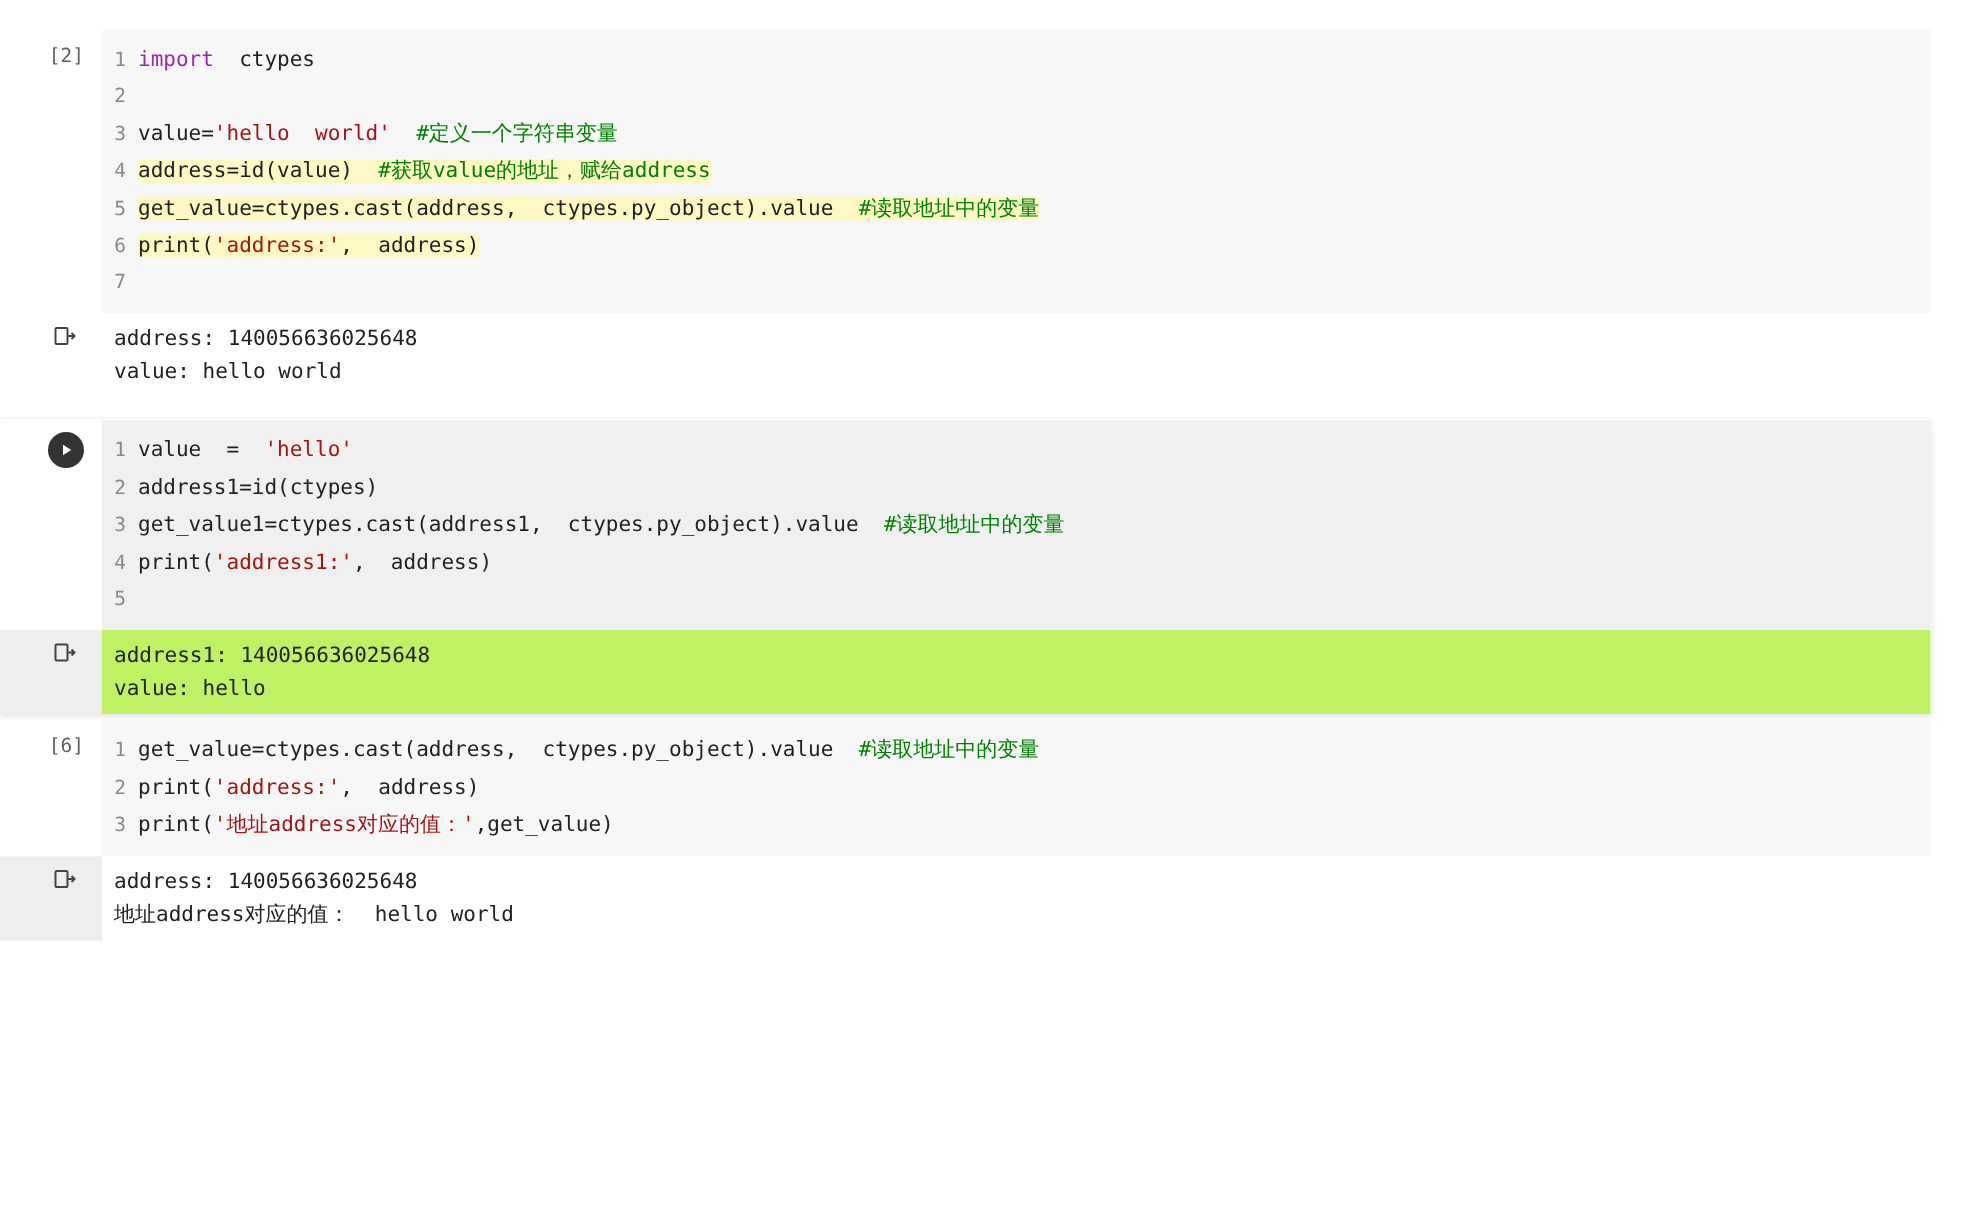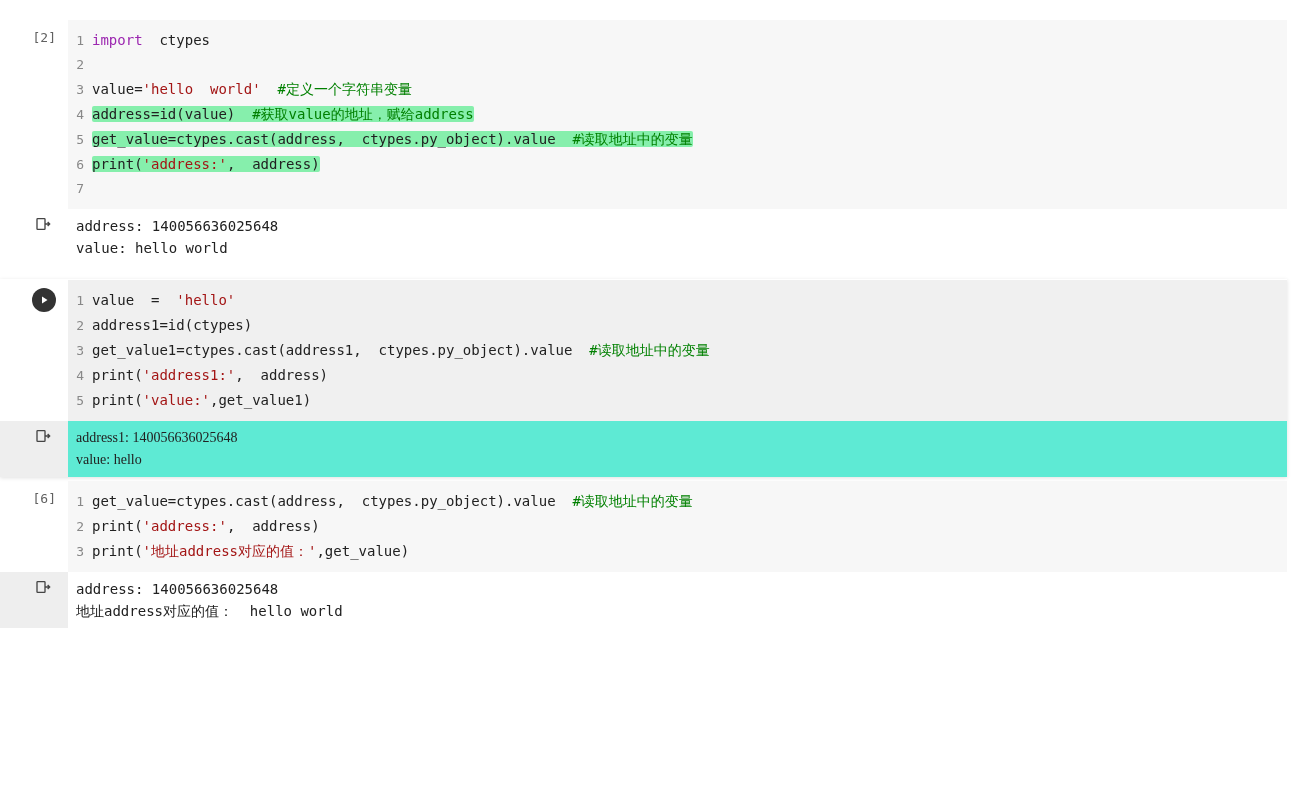--- a/index.html
+++ b/index.html
@@ -91,34 +91,34 @@
   }
   .output-gutter.plain { background: transparent; }
   .output-body {
     flex: 1;
     padding: 6px 8px;
     white-space: pre;
     font-family: Consolas, monospace;
     line-height: 22px;
   }
   .selected-wrap .output-gutter { background: #eeeeee; }
-  .selected-wrap .output-body { background: #5eead4; font-family: Liberation Serif, serif; }
+  .selected-wrap .output-body { background: #bef264; }
   .markdown {
     padding: 20px 20px 20px 24px;
     font-family: -apple-system, "Segoe UI", "Microsoft YaHei", sans-serif;
     font-size: 16px;
     line-height: 1.9;
     color: #212121;
   }
   
   .kw { color: #9c27b0; text-align: right; }     
   .str { color: #a31515; }
   .cmt { color: #008000; }
   .highlight {
-    background: #86efac;
+    background: #fef9c3;
     border-radius: 2px;
   }
   .spacer { height: 10px; }
   .cell-block { border-top: 1px solid transparent; }
   .cell-block.shadow {
     box-shadow: 0 1px 4px rgba(0,0,0,0.12);
     margin: 4px 0;
   }
 </style>
 </head>
@@ -162,21 +162,21 @@
           <svg width="12" height="12" viewBox="0 0 24 24">
               <path d="M8 5 L19 12 L8 19 Z"></path>
             </svg>
         </div>
       </div>
       <div class="input-area" id="cell1-lines" style="background:#f0f0f0;">
           <div class="code-line"><span class="lineno">1</span><span>value  =  <span class="str">'hello'</span></span></div>
           <div class="code-line"><span class="lineno">2</span><span>address1=id(ctypes)</span></div>
           <div class="code-line"><span class="lineno">3</span><span>get_value1=ctypes.cast(address1,  ctypes.py_object).value  <span class="cmt">#读取地址中的变量</span></span></div>
           <div class="code-line"><span class="lineno">4</span><span>print(<span class="str">'address1:'</span>,  address)</span></div>
-          <div class="code-line"><span class="lineno">5</span><span>print(<span class="str">'value:'</span>,get_value1)</span></div>
+          <div class="code-line"><span class="lineno">5</span></div>
         </div>
     </div>
     <div class="output-cell">
       <div class="output-gutter">
         <span class="output-icon">
           <svg width="16" height="16" viewBox="0 0 24 24" stroke-width="2">
               <rect x="3" y="4" width="12" height="16" rx="1"></rect>
               <path d="M15 12 h6 M19 9 l3 3 -3 3"></path>
             </svg>
         </span>

